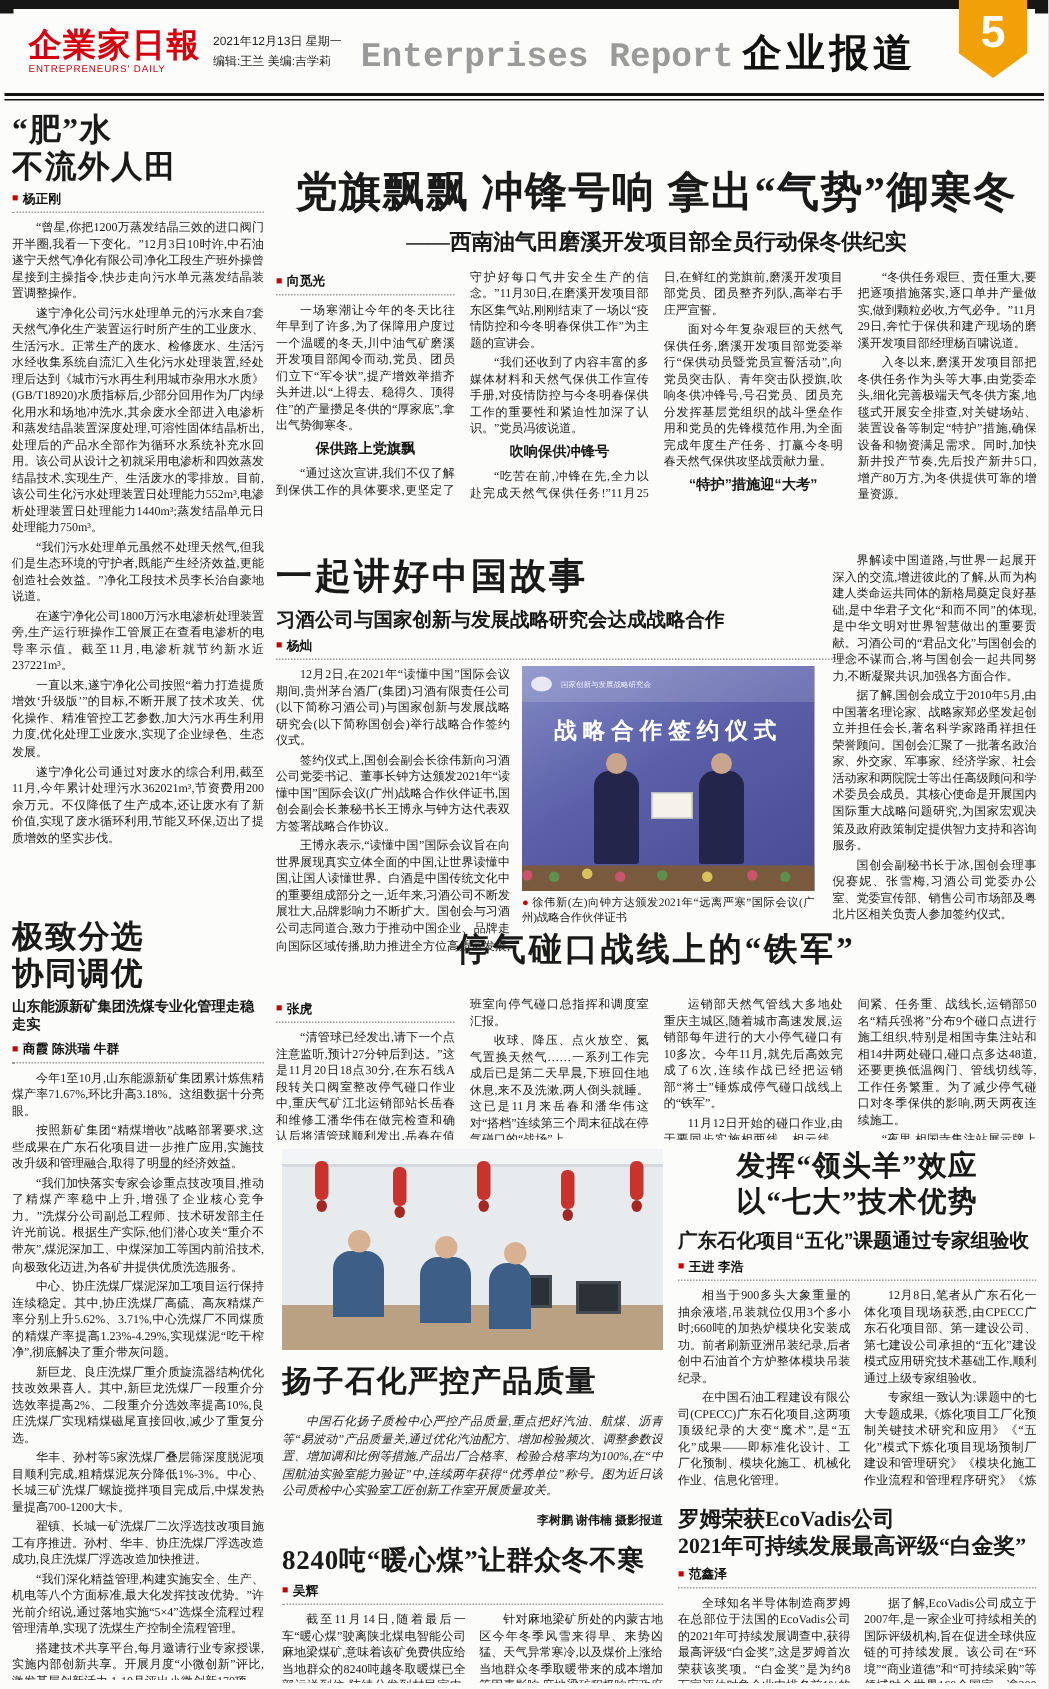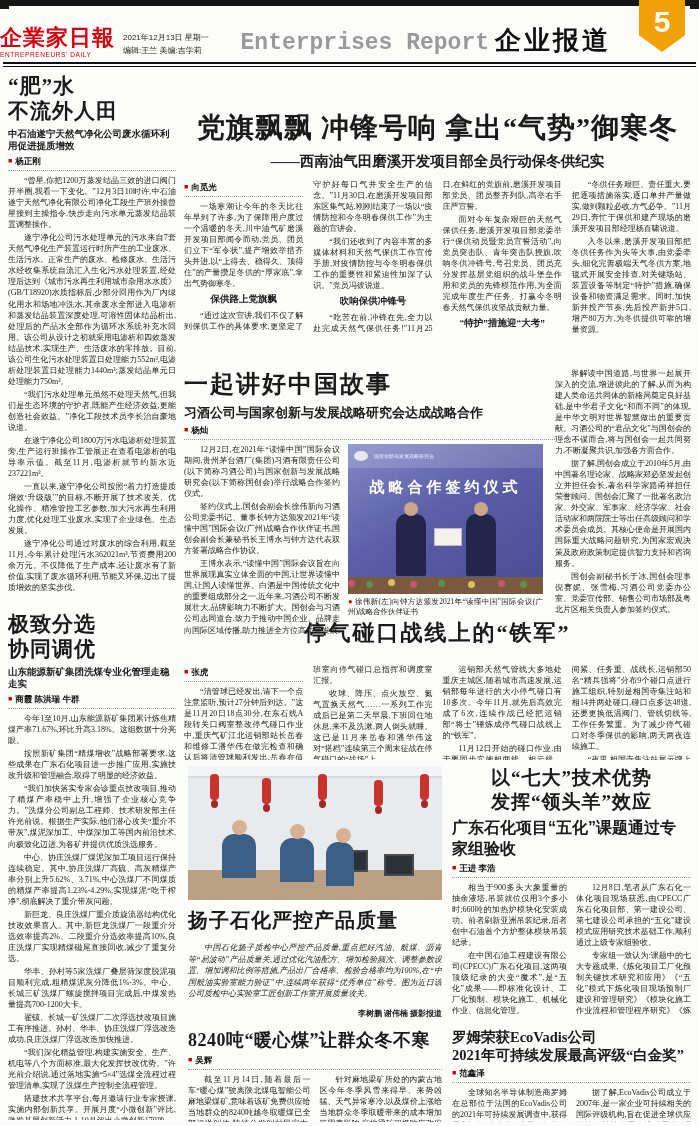--- a/index.html
+++ b/index.html
@@ -6,21 +6,21 @@
   #page{position:relative;width:699px;height:1126px;margin:0 auto;background:#fcfcfa;
         font-family:"Liberation Serif","DejaVu Serif",serif;color:#1a1a1a;overflow:hidden;}
   
   .topbar{position:absolute;left:3px;right:3px;top:0;height:6px;background:#161616;}
   .corner{position:absolute;top:0;width:9px;height:9px;background:#161616;}
   .corner.l{left:0}.corner.r{right:0}
   .badge{position:absolute;right:14px;top:0;width:46px;height:52px;background:#f2a007;z-index:6;
          clip-path:polygon(0 0,100% 0,100% 68%,50% 100%,0 68%);
          display:flex;align-items:flex-start;justify-content:center;}
   .badge span{font-family:"Liberation Sans",sans-serif;font-weight:900;font-size:30px;color:#fff;line-height:44px;}
-  .header{position:absolute;top:12px;left:0;right:10px;height:46px;display:flex;align-items:flex-end;}
+  .header{position:absolute;top:12px;left:19px;right:10px;height:46px;display:flex;align-items:center;}
   .masthead{line-height:1;}
   .masthead .cn{font-size:22px;font-weight:900;color:#d40010;letter-spacing:1px;font-family:"Liberation Serif",serif;}
   .masthead .en{font-size:6.5px;color:#d40010;letter-spacing:.6px;margin-top:3px;font-family:"Liberation Sans",sans-serif;}
   .dateline{margin-left:8px;font-family:"Liberation Sans",sans-serif;font-size:8px;color:#222;line-height:1.6;}
   .sectiontitle{margin-left:auto;margin-right:78px;display:flex;align-items:baseline;gap:6px;white-space:nowrap;}
   .sectiontitle .en{font-family:"Liberation Mono","DejaVu Sans Mono",monospace;font-weight:bold;font-size:23px;color:#9a9a9a;}
   .sectiontitle .cn{font-family:"Liberation Sans",sans-serif;font-weight:900;font-size:26px;color:#111;letter-spacing:3px;}
   .mainrule{position:absolute;top:62px;left:3px;right:3px;height:2px;border-top:2.5px solid #111;border-bottom:1px solid #111;}
   
   .byline{font-family:"Liberation Sans",sans-serif;font-size:8.5px;color:#111;font-weight:bold;
@@ -77,21 +77,21 @@
   .person:before{content:"";position:absolute;top:-14px;left:10px;width:15px;height:15px;border-radius:50%;background:#d8b193;}
   .yz-title{font-size:20px;font-weight:900;margin:7px 0 3px;letter-spacing:1px;}
   .yz-cap{font-size:8px;line-height:1.45;text-align:justify;font-style:italic;text-indent:2em;}
   .credit{font-size:8px;font-weight:bold;text-align:right;margin-top:1px;}
   .c-title{font-size:18px;font-weight:900;margin:9px 0 2px;letter-spacing:0.5px;white-space:nowrap;}
   .cols2{column-count:2;column-gap:9px;overflow:hidden;}
   .bleft .cols2{height:78px;}
   
   .bright{position:absolute;left:452px;top:766px;width:239px;bottom:4px;overflow:hidden;}
   .w-title{font-size:19px;font-weight:900;text-align:center;line-height:1.25;letter-spacing:1px;margin:0;}
-  .w-sub{font-family:"Liberation Sans",sans-serif;font-size:16px;font-weight:bold;margin:4px 0 1px;}
+  .w-sub{font-family:"Liberation Sans",sans-serif;font-size:13px;font-weight:bold;margin:4px 0 1px;}
   .bright .cols2.w{height:138px;}
   .r-title{font-size:14.5px;font-weight:900;line-height:1.3;margin:8px 0 1px;}
   .bright .cols2.r{height:86px;}
 </style>
 </head>
 <body>
 
 <div id="page">
 
   <div class="topbar"></div>
@@ -115,21 +115,20 @@
     </div>
   </div>
   <div class="mainrule"></div>
 
   <div class="sidebar">
     <div class="side-art-a">
       <div class="side-title">
         <div>“肥”水</div>
         <div>不流外人田</div>
       </div>
-      <div class="side-sub">中石油遂宁天然气净化公司废水循环利用促进提质增效</div>
       <div class="byline"><span class="sq">■</span><span>杨正刚</span></div>
       <p class="body">“曾星,你把1200万蒸发结晶三效的进口阀门开半圈,我看一下变化。”12月3日10时许,中石油遂宁天然气净化有限公司净化工段生产班外操曾星接到主操指令,快步走向污水单元蒸发结晶装置调整操作。</p>
       <p class="body">遂宁净化公司污水处理单元的污水来自7套天然气净化生产装置运行时所产生的工业废水、生活污水。正常生产的废水、检修废水、生活污水经收集系统自流汇入生化污水处理装置,经处理后达到《城市污水再生利用城市杂用水水质》(GB/T18920)水质指标后,少部分回用作为厂内绿化用水和场地冲洗水,其余废水全部进入电渗析和蒸发结晶装置深度处理,可溶性固体结晶析出,处理后的产品水全部作为循环水系统补充水回用。该公司从设计之初就采用电渗析和四效蒸发结晶技术,实现生产、生活废水的零排放。目前,该公司生化污水处理装置日处理能力552m³,电渗析处理装置日处理能力1440m³;蒸发结晶单元日处理能力750m³。</p>
       <p class="body">“我们污水处理单元虽然不处理天然气,但我们是生态环境的守护者,既能产生经济效益,更能创造社会效益。”净化工段技术员李长治自豪地说道。</p>
       <p class="body">在遂宁净化公司1800万污水电渗析处理装置旁,生产运行班操作工管展正在查看电渗析的电导率示值。截至11月,电渗析就节约新水近237221m³。</p>
       <p class="body">一直以来,遂宁净化公司按照“着力打造提质增效‘升级版’”的目标,不断开展了技术攻关、优化操作、精准管控工艺参数,加大污水再生利用力度,优化处理工业废水,实现了企业绿色、生态发展。</p>
       <p class="body">遂宁净化公司通过对废水的综合利用,截至11月,今年累计处理污水362021m³,节资费用200余万元。不仅降低了生产成本,还让废水有了新价值,实现了废水循环利用,节能又环保,迈出了提质增效的坚实步伐。</p>
     </div>
     <div class="side-art-b">
       <div class="side-title">
@@ -193,21 +192,21 @@
               <span class="p1logotext">国家创新与发展战略研究会</span>
             </div>
             <div class="p1title">战略合作签约仪式</div>
             <div class="figure" style="left:48px;"></div>
             <div class="figure" style="left:118px;"></div>
             <div class="cert"></div>
             <div class="podium">
                 <i></i>
               </div>
           </div>
-          <div class="caption"><span class="dot">●</span><span>徐伟新(左)向钟方达颁发2021年“读懂中国”国际会议(广州)战略合作伙伴证书</span></div>
+          <div class="caption"><span class="dot">●</span><span>徐伟新(左)向钟方达颁发2021年“远离严寒”国际会议(广州)战略合作伙伴证书</span></div>
         </div>
       </div>
     </div>
   </div>
 
   <div class="story3">
     <h2>停气碰口战线上的“铁军”</h2>
     <div class="cols4">
       <div class="byline"><span class="sq">■</span><span>张虎</span></div>
       <p class="body">“清管球已经发出,请下一个点注意监听,预计27分钟后到达。”这是11月20日18点30分,在东石线A段转关口阀室整改停气碰口作业中,重庆气矿江北运销部站长岳春和维修工潘华伟在做完检查和确认后将清管球顺利发出,岳春在值班室向停气碰口总指挥和调度室汇报。</p>
@@ -242,22 +241,22 @@
     <div class="cols2">
       <p class="body">截至11月14日,随着最后一车“暖心煤”驶离陕北煤电智能公司麻地梁煤矿,意味着该矿免费供应给当地群众的8240吨越冬取暖煤已全部运送到位,陆续分发到村民家中,再次彰显了这家国有控股企业的使命担当、社会责任和人文情怀。</p>
       <p class="body">针对麻地梁矿所处的内蒙古地区今年冬季风雪来得早、来势凶猛、天气异常寒冷,以及煤价上涨给当地群众冬季取暖带来的成本增加等因素影响,麻地梁矿积极响应政府号召,决定免费给当地群众提供八千多吨、价值400多万元“暖心煤”,帮助当地群众,特别是困难群众越冬取暖,远离严寒。</p>
 
     </div>
   </div>
 
   <div class="bright">
     <div>
       <h3 class="w-title">
+        <div>发挥“领头羊”效应</div>
         <div>以“七大”技术优势</div>
-        <div>发挥“领头羊”效应</div>
       </h3>
       <div class="w-sub">广东石化项目“五化”课题通过专家组验收</div>
       <div class="byline"><span class="sq">■</span><span>王进 李浩</span></div>
       <div class="cols2 w">
         <p class="body">相当于900多头大象重量的抽余液塔,吊装就位仅用3个多小时;660吨的加热炉模块化安装成功。前者刷新亚洲吊装纪录,后者创中石油首个方炉整体模块吊装纪录。</p>
         <p class="body">在中国石油工程建设有限公司(CPECC)广东石化项目,这两项顶级纪录的大变“魔术”,是“五化”成果——即标准化设计、工厂化预制、模块化施工、机械化作业、信息化管理。</p>
         <p class="body">12月8日,笔者从广东石化一体化项目现场获悉,由CPECC广东石化项目部、第一建设公司、第七建设公司承担的“五化”建设模式应用研究技术基础工作,顺利通过上级专家组验收。</p>
         <p class="body">专家组一致认为:课题中的七大专题成果,《炼化项目工厂化预制关键技术研究和应用》《“五化”模式下炼化项目现场预制厂建设和管理研究》《模块化施工作业流程和管理程序研究》《炼化项目大型设备吊装一体化作业和管理研究》《工艺管道自动化生产线建设应用研究》《先进机具的推广应用》《信息化管理平台开发、手机APP和二维码开发应用》,均完成了计划任务书中约定的预期成果,达到了规定的目标,所提交的资料齐全、内容翔实、数据可靠,符合技术基础工作项目验收和档案管理要求。专家组建议,这些成果在广东石化项目进一步推广应用,为国内外同类型项目积累经验。</p>
 
       </div>

